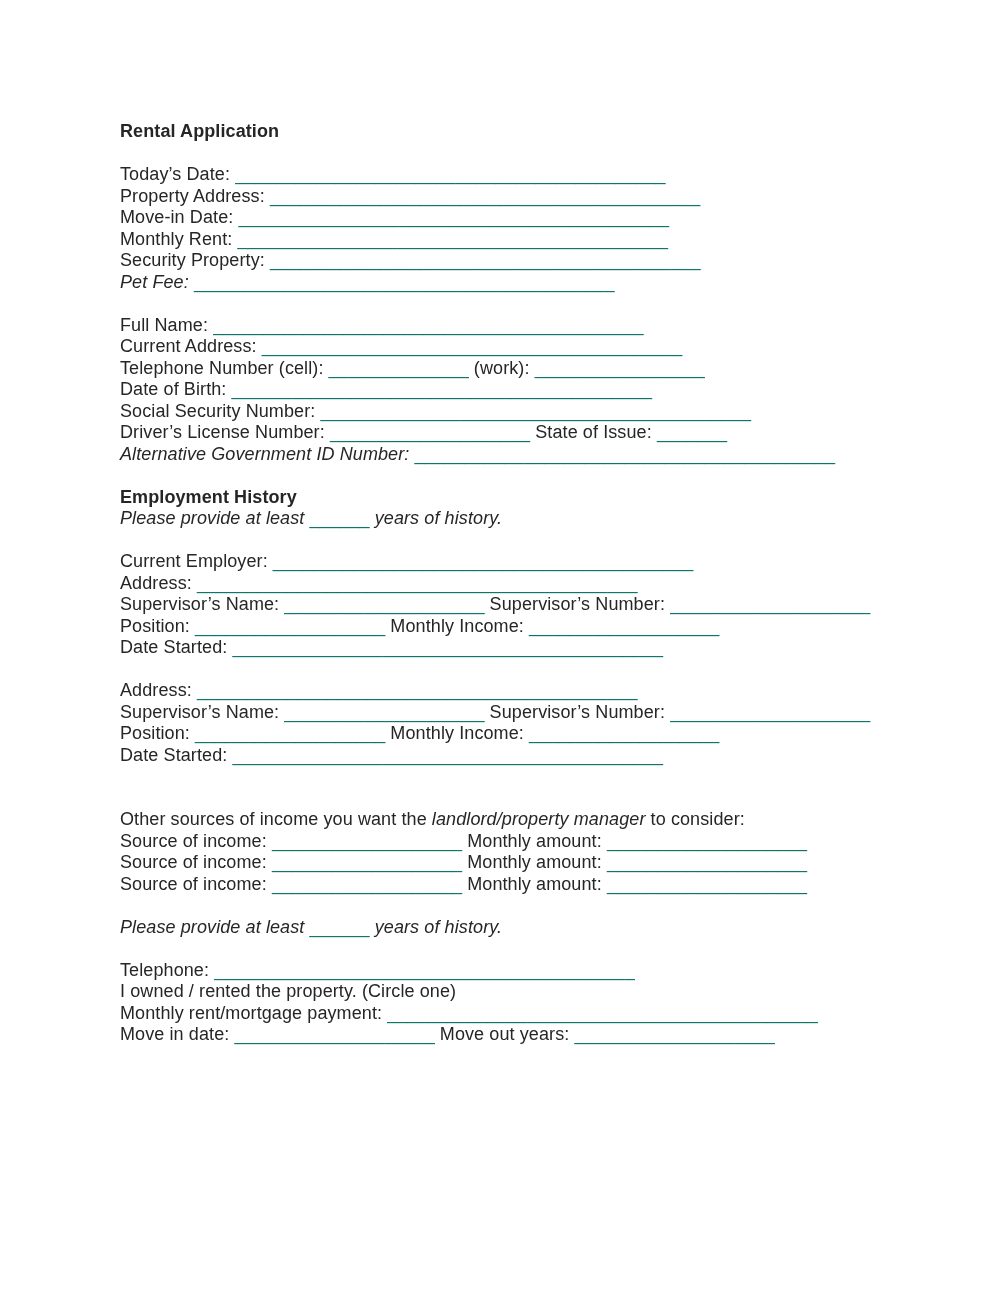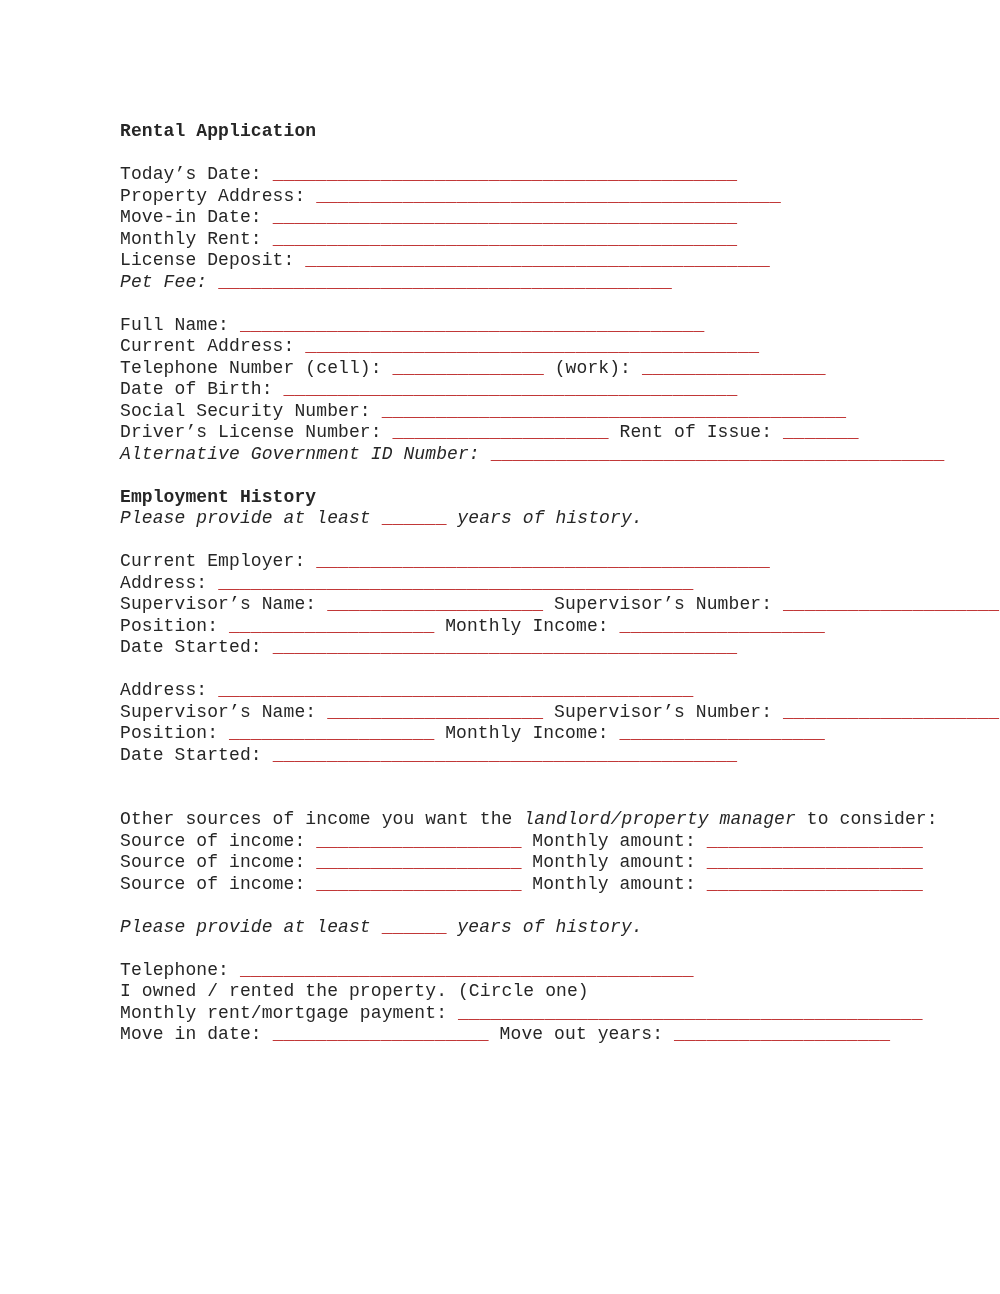--- a/index.html
+++ b/index.html
@@ -6,63 +6,63 @@
     margin: 0;
     padding: 0;
     background: #ffffff;
   }
   .page {
     position: relative;
     width: 1000px;
     height: 1046px;
     background: #ffffff;
     overflow: hidden;
-    font-family: Liberation Mono, monospace;
+    font-family: Liberation Sans, sans-serif;
     font-size: 18px;
     color: #262626;
   }
   .content {
     position: absolute;
     left: 120px;
     top: 121px;
     width: 830px;
   }
   .line {
     height: 21.5px;
     line-height: 21.5px;
     white-space: pre;
     letter-spacing: 0.1px;
   }
   .line.bold { font-weight: bold; }
   .seg.italic { font-style: italic; }
   .seg.blank {
-    color: #b91c1c;
+    color: #0f766e;
     letter-spacing: 0;
   }
 </style>
 </head>
 <body>
 
 <div class="page">
   <div class="content">
       <div class="line bold"><span class="seg">Rental Application</span></div>
       <div class="line"></div>
       <div class="line"><span class="seg">Today’s Date: </span><span class="seg blank">___________________________________________</span></div>
       <div class="line"><span class="seg">Property Address: </span><span class="seg blank">___________________________________________</span></div>
       <div class="line"><span class="seg">Move-in Date: </span><span class="seg blank">___________________________________________</span></div>
       <div class="line"><span class="seg">Monthly Rent: </span><span class="seg blank">___________________________________________</span></div>
-      <div class="line"><span class="seg">License Deposit: </span><span class="seg blank">___________________________________________</span></div>
+      <div class="line"><span class="seg">Security Property: </span><span class="seg blank">___________________________________________</span></div>
       <div class="line"><span class="seg italic">Pet Fee: </span><span class="seg blank">__________________________________________</span></div>
       <div class="line"></div>
       <div class="line"><span class="seg">Full Name: </span><span class="seg blank">___________________________________________</span></div>
       <div class="line"><span class="seg">Current Address: </span><span class="seg blank">__________________________________________</span></div>
       <div class="line"><span class="seg">Telephone Number (cell): </span><span class="seg blank">______________</span><span class="seg"> (work): </span><span class="seg blank">_________________</span></div>
       <div class="line"><span class="seg">Date of Birth: </span><span class="seg blank">__________________________________________</span></div>
       <div class="line"><span class="seg">Social Security Number: </span><span class="seg blank">___________________________________________</span></div>
-      <div class="line"><span class="seg">Driver’s License Number: </span><span class="seg blank">____________________</span><span class="seg"> Rent of Issue: </span><span class="seg blank">_______</span></div>
+      <div class="line"><span class="seg">Driver’s License Number: </span><span class="seg blank">____________________</span><span class="seg"> State of Issue: </span><span class="seg blank">_______</span></div>
       <div class="line"><span class="seg italic">Alternative Government ID Number: </span><span class="seg blank">__________________________________________</span></div>
       <div class="line"></div>
       <div class="line bold"><span class="seg">Employment History</span></div>
       <div class="line"><span class="seg italic">Please provide at least </span><span class="seg blank">______</span><span class="seg italic"> years of history.</span></div>
       <div class="line"></div>
       <div class="line"><span class="seg">Current Employer: </span><span class="seg blank">__________________________________________</span></div>
       <div class="line"><span class="seg">Address: </span><span class="seg blank">____________________________________________</span></div>
       <div class="line"><span class="seg">Supervisor’s Name: </span><span class="seg blank">____________________</span><span class="seg"> Supervisor’s Number: </span><span class="seg blank">____________________</span></div>
       <div class="line"><span class="seg">Position: </span><span class="seg blank">___________________</span><span class="seg"> Monthly Income: </span><span class="seg blank">___________________</span></div>
       <div class="line"><span class="seg">Date Started: </span><span class="seg blank">___________________________________________</span></div>

